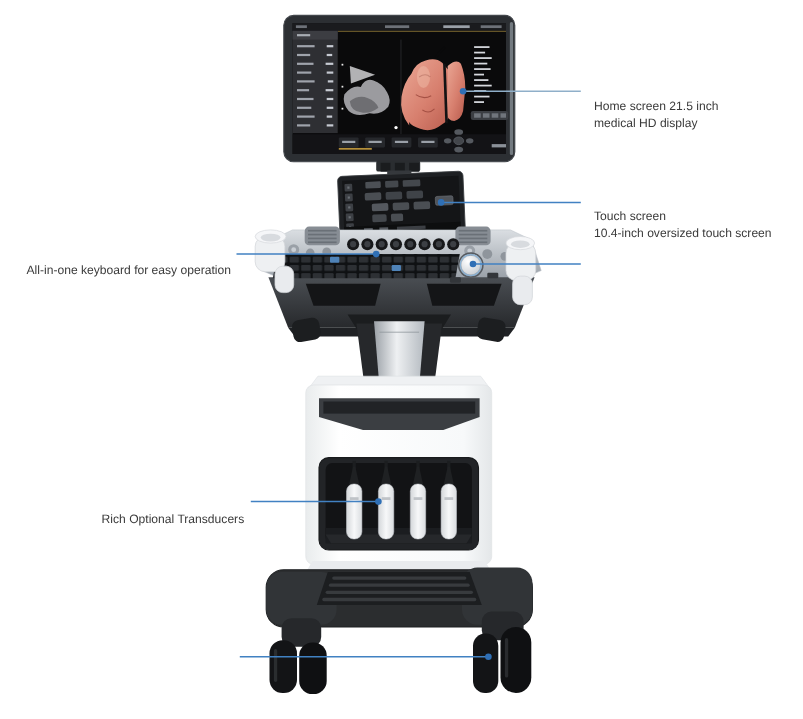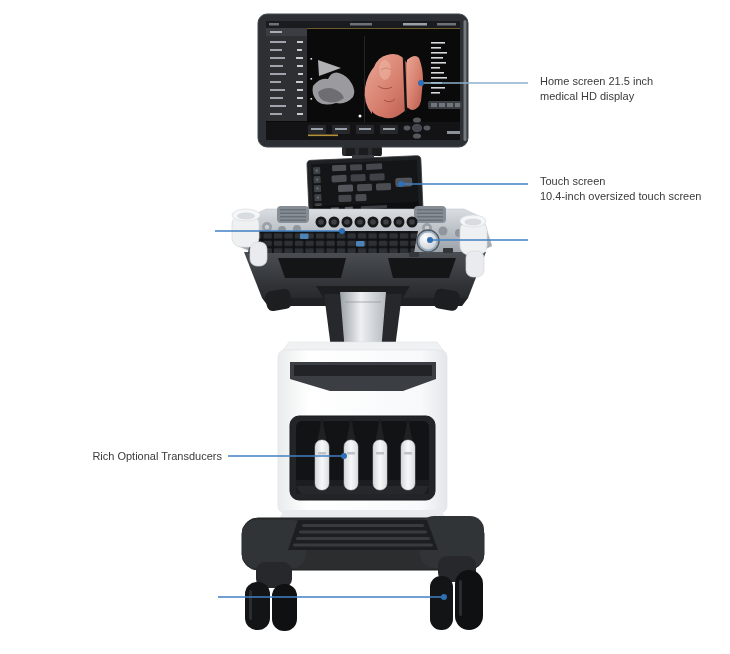--- a/index.html
+++ b/index.html
@@ -7,20 +7,21 @@
     width:730px;height:654px;position:relative;overflow:hidden;
     background:var(--c-background,#fff);
     font-family:"Liberation Sans", sans-serif;
   }
   .canvas{position:absolute;inset:0;width:730px;height:654px;}
   svg.machine{position:absolute;left:0;top:0;}
   .label{
     position:absolute;
     font-size:11px;line-height:15px;color:var(--c-label_text,#3a3a3a);
     white-space:nowrap;
+    margin-top:16px;
   }
   .label.right{text-align:right;}
   .leader{stroke:var(--c-leader_line,#4181c2);stroke-width:1.4;}
   .leader.light{stroke:var(--c-leader_line_light,#8fafc9);}
   .leader-dot{fill:var(--c-leader_dot,#2f6fb5);}
 </style>
 </head>
 <body>
 
 <div class="canvas">
@@ -393,20 +394,23 @@
   <div class="label" style="left:540px;top:74px">
     <div>Home screen 21.5 inch</div>
     <div>medical HD display</div>
   </div>
 
   <div class="label" style="left:540px;top:174px">
     <div>Touch screen</div>
     <div>10.4-inch oversized touch screen</div>
   </div>
 
+  <div class="label right" style="right:520px;top:223px">
+    <div>All-in-one keyboard for easy operation</div>
+  </div>
 
 
   <div class="label right" style="right:508px;top:449px">
     <div>Rich Optional Transducers</div>
   </div>
 
   <div class="label right" style="right:517px;top:589px">
   </div>
 
 </div>

